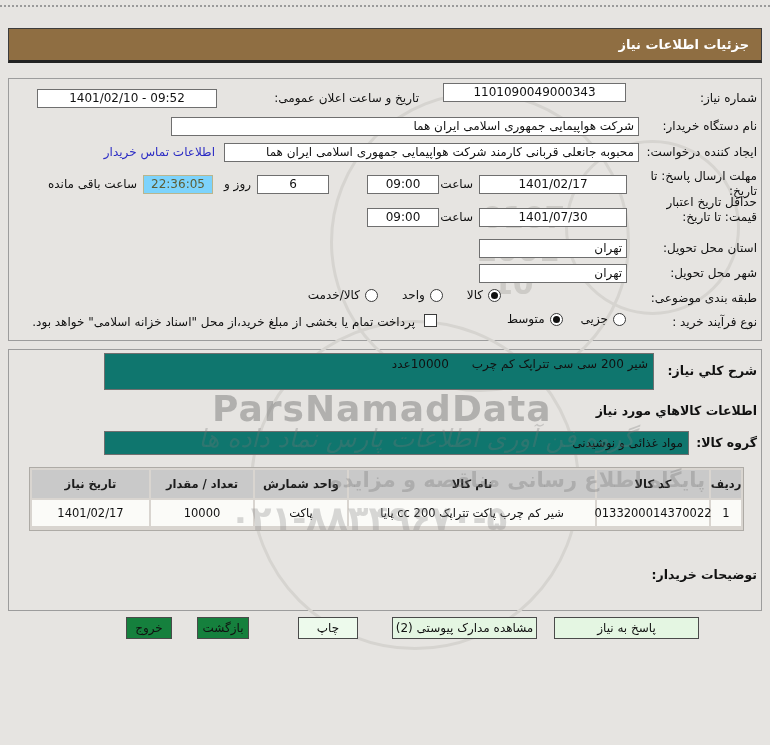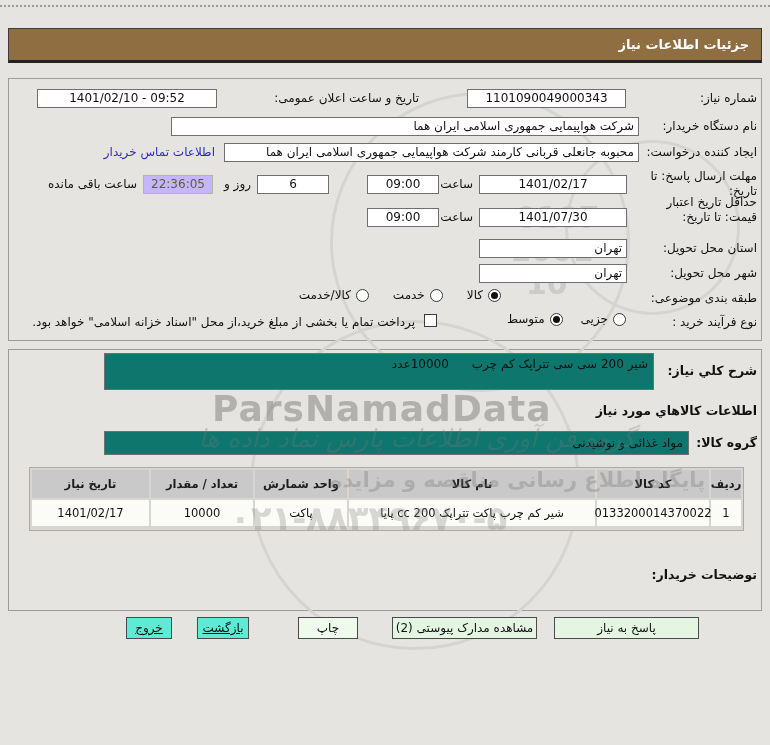--- a/index.html
+++ b/index.html
@@ -37,21 +37,21 @@
 
   .inp {
     background:#fff; border:1px solid #6f6f6f; height:19px;
     line-height:17px; overflow:hidden; white-space:nowrap;
     padding:0 4px; font-size:12px;
   }
   .center { text-align:center; }
   .ltr { direction:ltr; }
 
   .hilite {
-    background:#c4b5fd; border:1px solid #b9b68e; color:#5d5d35;
+    background:#7dd3fc; border:1px solid #b9b68e; color:#5d5d35;
     height:19px; line-height:17px; text-align:center; font-size:12px;
   }
 
   .link { color:#2b2bc4; white-space:nowrap; cursor:pointer; }
 
   .radio-row { display:flex; align-items:center; gap:24px; }
   .radio-opt { display:flex; align-items:center; gap:5px; cursor:pointer; }
   .radio {
     width:13px; height:13px; border:1px solid #3a3a3a; border-radius:50%;
     background:#fff; display:inline-flex; align-items:center; justify-content:center;
@@ -82,49 +82,49 @@
   }
 
   .btn {
     position:absolute; top:617px; height:22px;
     border:1px solid #4a4a4a; font-size:12px; color:#111;
     display:flex; align-items:center; justify-content:center;
     cursor:pointer; z-index:3; white-space:nowrap;
   }
   .btn-green { background:#e4f6e2; }
   .btn-print { background:#edfaec; }
-  .btn-pink  { background:#5eead4;text-decoration:underline; }
+  .btn-pink  { background:#15803d; }
 
   
   .wm { position:absolute; pointer-events:none; }
   .wm-under { z-index:1; }
   .wm-over  { z-index:10; }
   .circle { border:3px solid #d6d4d0; border-radius:50%; }
-  .wm-num { font-size:30px; font-weight:bold; color:#cdcbc7; direction:ltr;margin-left:34px; }
+  .wm-num { font-size:30px; font-weight:bold; color:#cdcbc7; direction:ltr; }
   .wm-brand { font-size:36px; font-weight:bold; color:rgba(105,105,105,0.42);
     direction:ltr; letter-spacing:1px; }
   .wm-slogan { font-size:25px; font-style:italic; color:rgba(120,120,120,0.30); white-space:nowrap; }
   .wm-banner { font-size:21px; font-weight:bold; color:rgba(120,120,120,0.35); white-space:nowrap; }
   .wm-phone { font-size:34px; font-weight:bold; color:rgba(130,130,130,0.30); direction:ltr; letter-spacing:2px; }
 </style>
 </head>
 <body>
 
 <div class="screen">
 
   <div class="top-dotted"></div>
 
   <div class="title-bar">
     <span>جزئیات اطلاعات نیاز</span>
   </div>
 
   <div class="panel panel1">
 
     <span class="lbl" style="top:12px; right:4px;">شماره نیاز:</span>
-    <div class="inp center" style="top:10px; right:135px; width:159px;">1101090049000343</div>
+    <div class="inp center" style="top:4px; right:135px; width:183px;">1101090049000343</div>
     <span class="lbl" style="top:12px; right:342px;">تاریخ و ساعت اعلان عمومی:</span>
     <div class="inp center ltr" style="top:10px; right:544px; width:180px;">1401/02/10 - 09:52</div>
 
     <span class="lbl" style="top:40px; right:4px;">نام دستگاه خریدار:</span>
     <div class="inp" style="top:38px; right:122px; width:468px;">شرکت هواپیمایی جمهوری اسلامی ایران هما</div>
 
     <span class="lbl" style="top:66px; right:4px;">ایجاد کننده درخواست:</span>
     <div class="inp" style="top:64px; right:122px; width:415px;">محبوبه جانعلی قربانی کارمند شرکت هواپیمایی جمهوری اسلامی ایران هما</div>
     <span class="link" style="top:66px; right:546px;">اطلاعات تماس خریدار</span>
 
@@ -149,21 +149,21 @@
     <div class="inp" style="top:185px; right:134px; width:148px;">تهران</div>
 
     <span class="lbl" style="top:212px; right:4px;">طبقه بندی موضوعی:</span>
     <div class="radio-row" style="top:209px; right:260px;">
       <span class="radio-opt">
         <span class="radio sel"></span>
         <span>کالا</span>
       </span>
       <span class="radio-opt">
         <span class="radio"></span>
-        <span>خدمت</span>
+        <span>واحد</span>
       </span>
       <span class="radio-opt">
         <span class="radio"></span>
         <span>کالا/خدمت</span>
       </span>
     </div>
 
     <span class="lbl" style="top:236px; right:4px;">نوع فرآیند خرید :</span>
     <div class="radio-row" style="top:233px; right:135px; gap:18px;">
       <span class="radio-opt">

